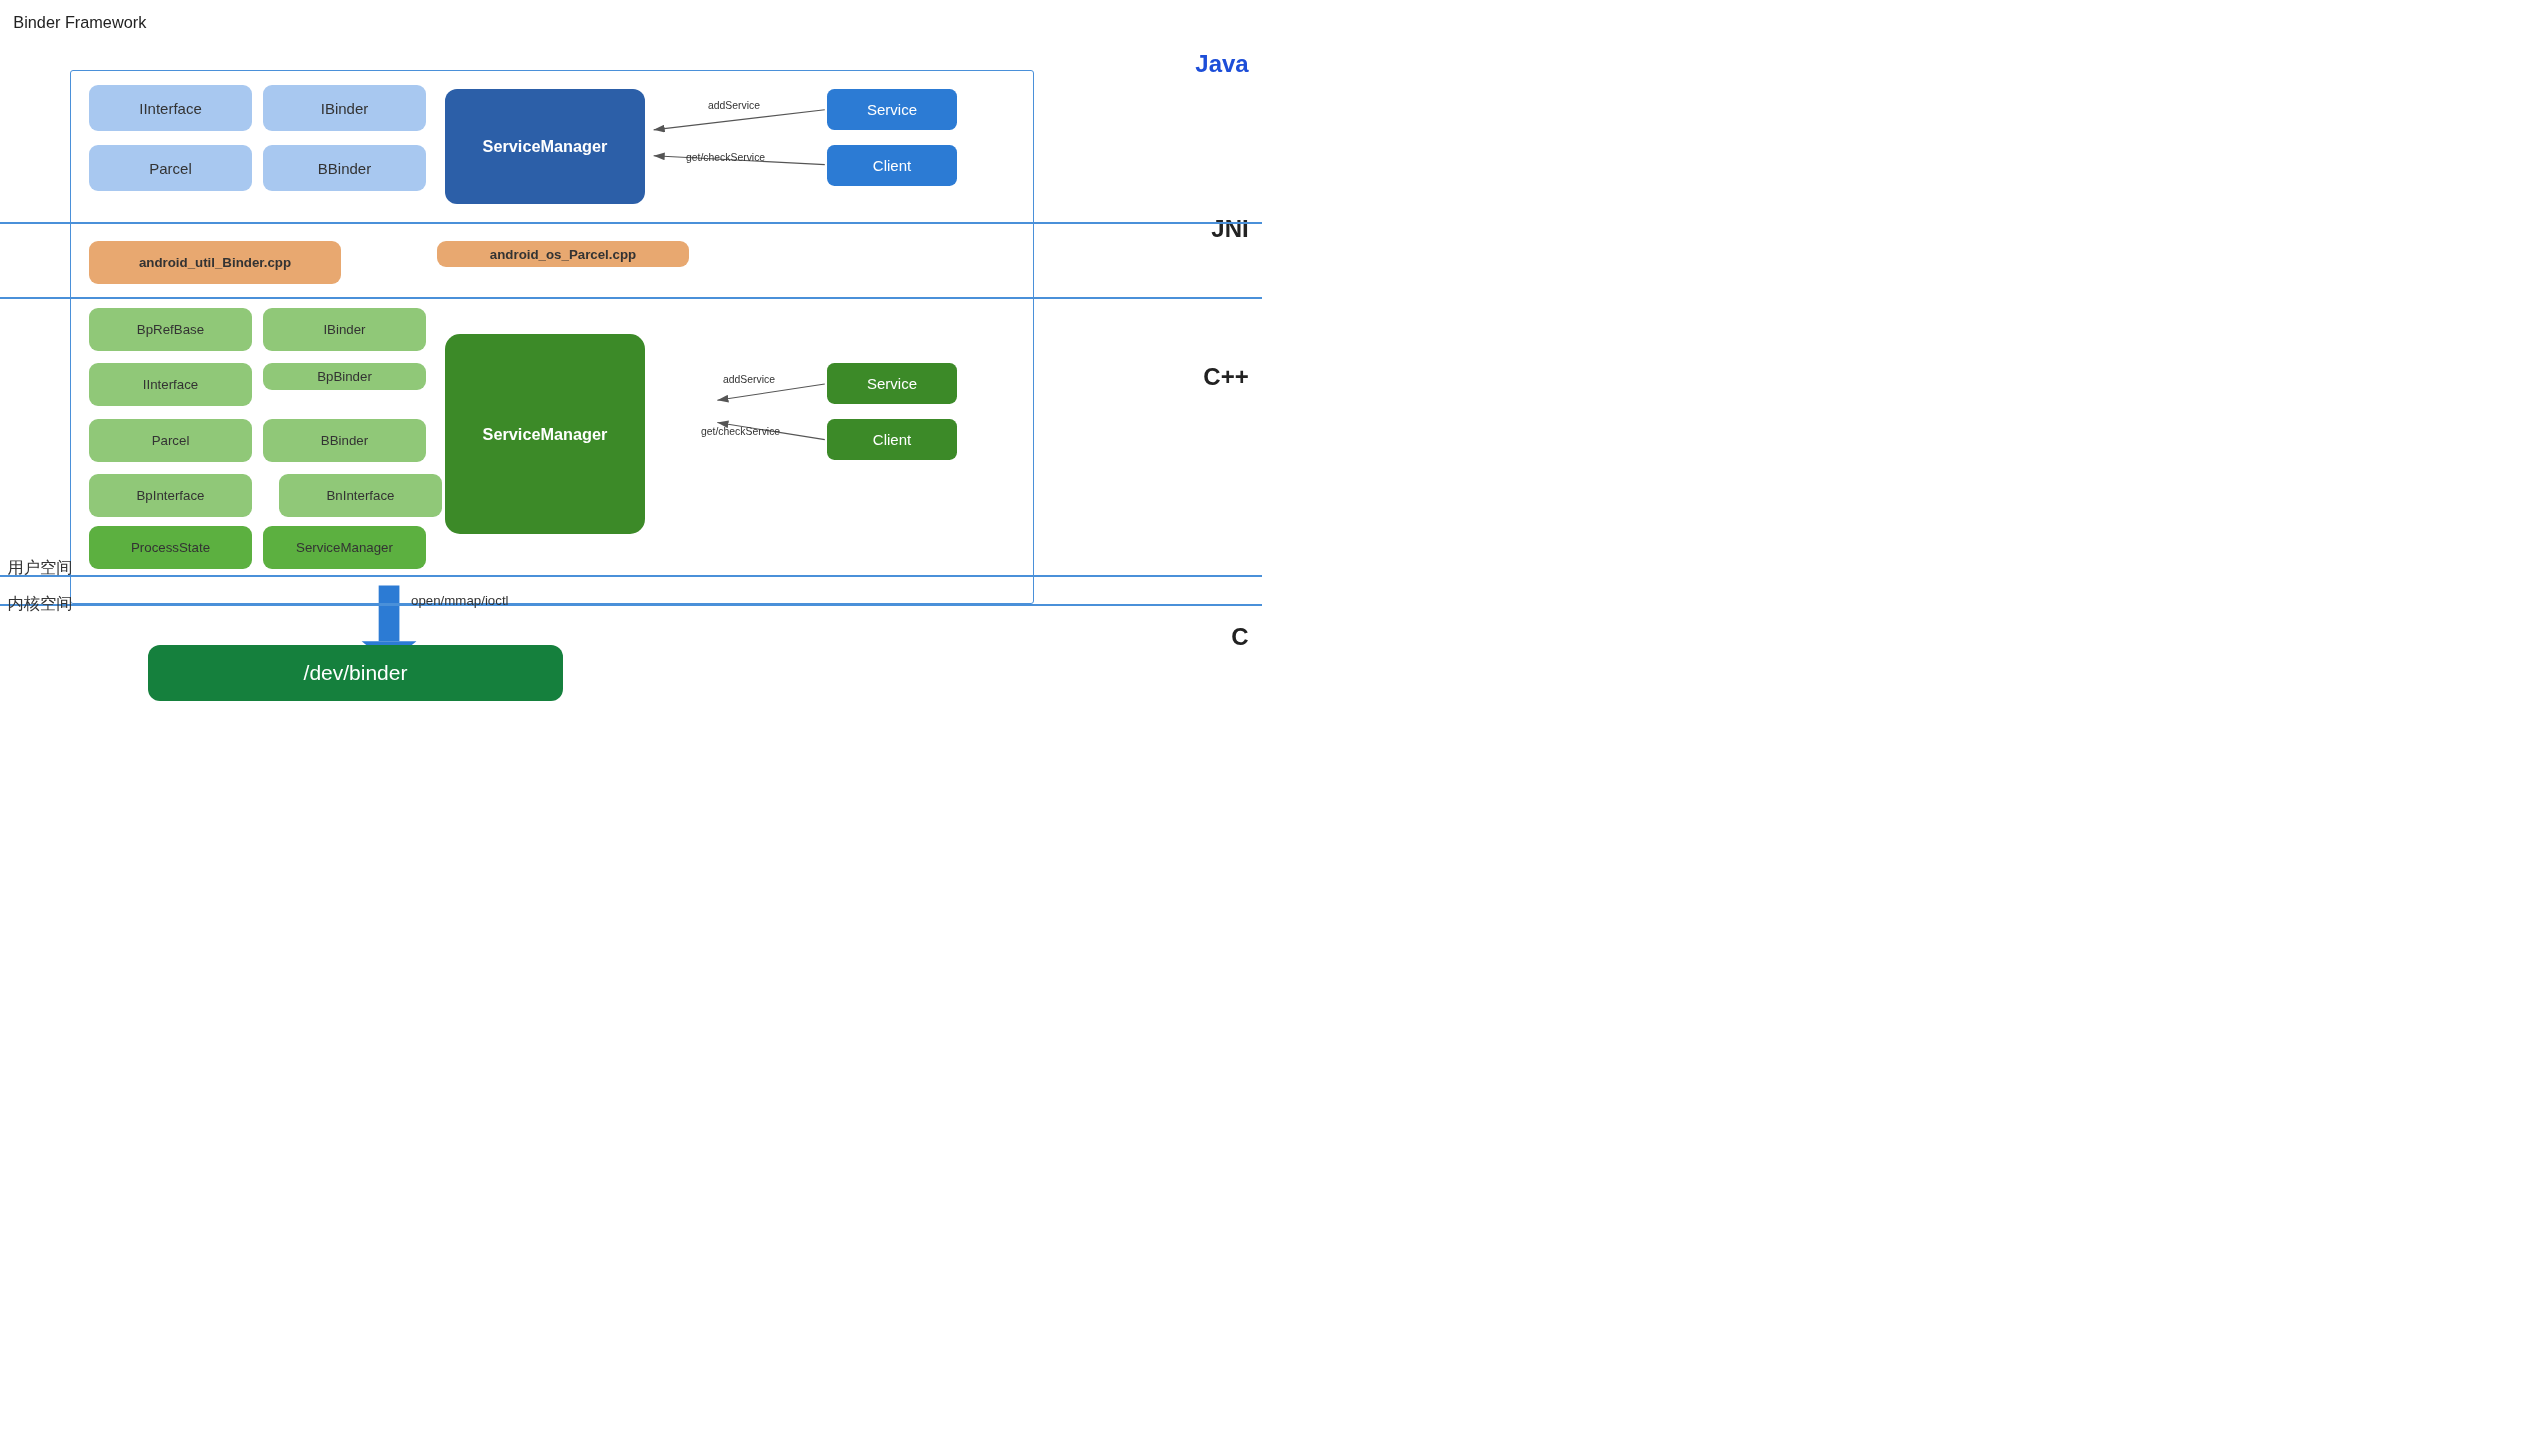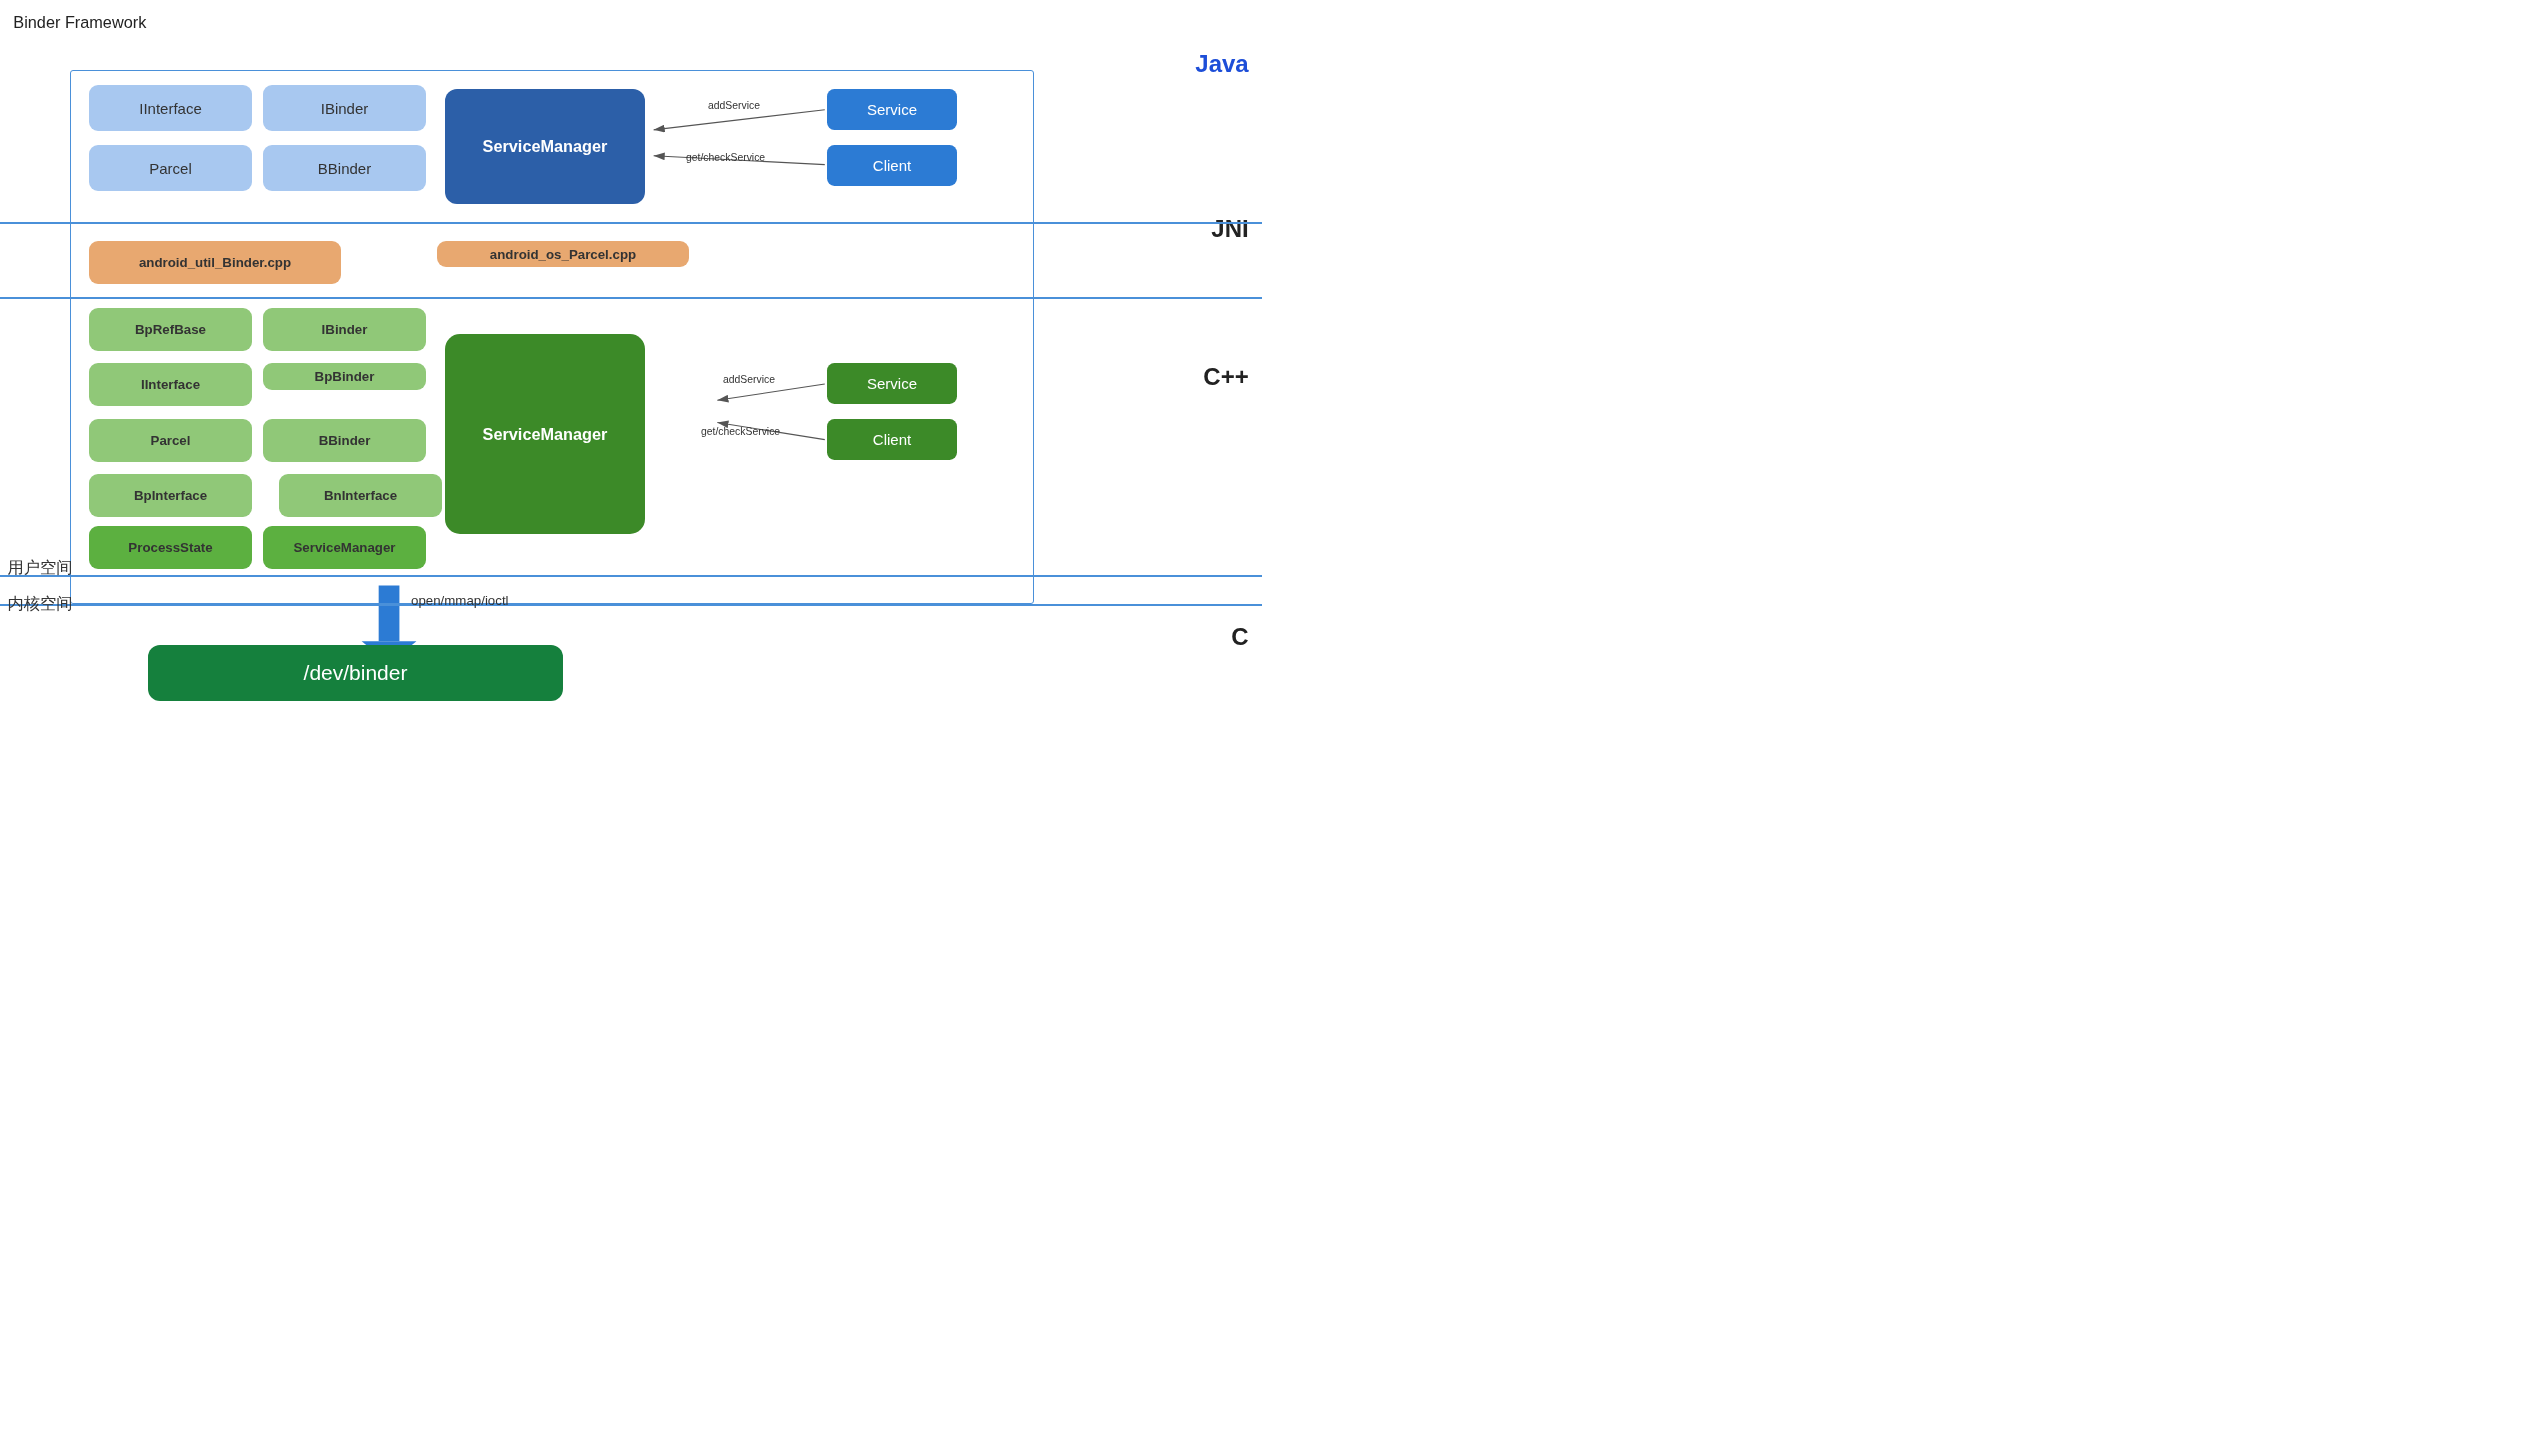--- a/index.html
+++ b/index.html
@@ -189,21 +189,21 @@
     
     .green-box-light {
       position: absolute;
       background: #90C878;
       border-radius: 9px;
       display: flex;
       align-items: center;
       justify-content: center;
       font-size: 13.3px;
       color: #333;
-      font-weight: 700;
+      font-weight: 400;
     }
 
     
     .green-box-dark {
       background: #3C8A28;
       border-radius: 15px;
       display: flex;
       align-items: center;
       justify-content: center;
       font-size: 16.3px;

